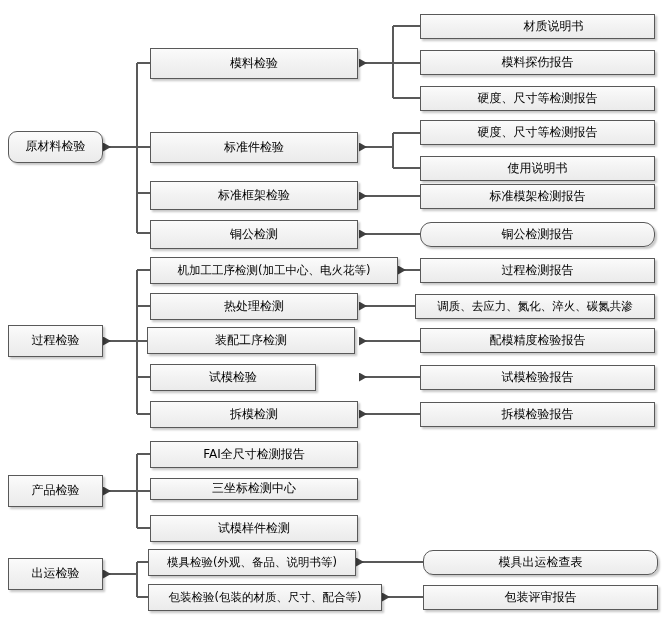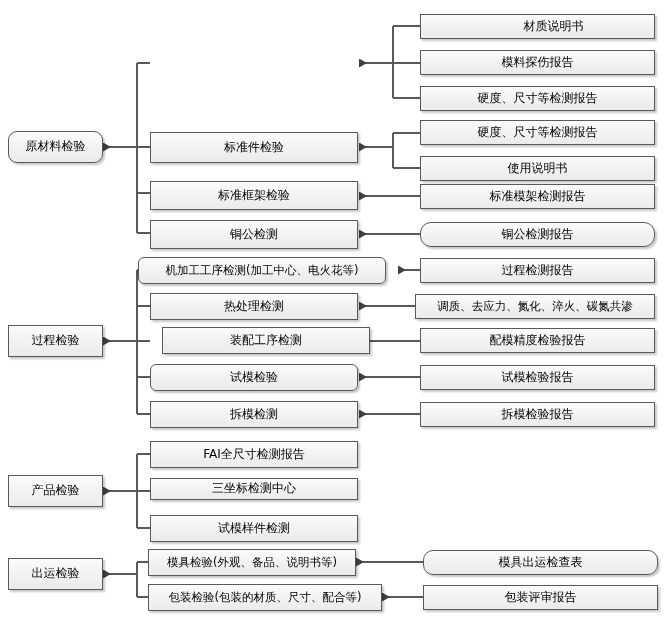--- a/index.html
+++ b/index.html
@@ -111,20 +111,21 @@
   </svg>
 
   <div class="node cat" style="left:8px; top:131px; width:95px; height:32px;border-radius:9px;">原材料检验</div>
 
   <div class="node cat" style="left:8px; top:325px; width:95px; height:32px;">过程检验</div>
 
   <div class="node cat" style="left:8px; top:475px; width:95px; height:32px;">产品检验</div>
 
   <div class="node cat" style="left:8px; top:558px; width:95px; height:32px;">出运检验</div>
 
+  <div class="node" style="left:150px; top:48px; width:208px; height:31px;">模料检验</div>
 
   <div class="node" style="left:150px; top:132px; width:208px; height:31px;">标准件检验</div>
 
   <div class="node" style="left:150px; top:181px; width:208px; height:29px;">标准框架检验</div>
 
   <div class="node" style="left:150px; top:220px; width:208px; height:29px;">铜公检测</div>
 
   <div class="node" style="left:420px; top:14px; width:235px; height:25px;padding-left:32px;">材质说明书</div>
 
   <div class="node" style="left:420px; top:50px; width:235px; height:25px;">模料探伤报告</div>
@@ -132,27 +133,27 @@
   <div class="node" style="left:420px; top:86px; width:235px; height:25px;">硬度、尺寸等检测报告</div>
 
   <div class="node" style="left:420px; top:120px; width:235px; height:25px;">硬度、尺寸等检测报告</div>
 
   <div class="node" style="left:420px; top:156px; width:235px; height:25px;">使用说明书</div>
 
   <div class="node" style="left:420px; top:184px; width:235px; height:25px;">标准模架检测报告</div>
 
   <div class="node" style="left:420px; top:222px; width:235px; height:25px;border-radius:11px;">铜公检测报告</div>
 
-  <div class="node wide-text" style="left:138px; top:257px; width:248px; height:27px;border-radius:6px;">机加工工序检测(加工中心、电火花等)</div>
+  <div class="node wide-text" style="left:150px; top:257px; width:248px; height:27px;">机加工工序检测(加工中心、电火花等)</div>
 
   <div class="node" style="left:150px; top:293px; width:208px; height:27px;">热处理检测</div>
 
-  <div class="node" style="left:162px; top:327px; width:208px; height:27px;">装配工序检测</div>
+  <div class="node" style="left:147px; top:327px; width:208px; height:27px;">装配工序检测</div>
 
-  <div class="node" style="left:150px; top:364px; width:208px; height:27px;border-radius:6px;">试模检验</div>
+  <div class="node" style="left:150px; top:364px; width:166px; height:27px;">试模检验</div>
 
   <div class="node" style="left:150px; top:401px; width:208px; height:27px;">拆模检测</div>
 
   <div class="node" style="left:420px; top:258px; width:235px; height:25px;">过程检测报告</div>
 
   <div class="node wide-text" style="left:415px; top:294px; width:240px; height:25px;">调质、去应力、氮化、淬火、碳氮共渗</div>
 
   <div class="node" style="left:420px; top:328px; width:235px; height:25px;">配模精度检验报告</div>
 
   <div class="node" style="left:420px; top:365px; width:235px; height:25px;">试模检验报告</div>

